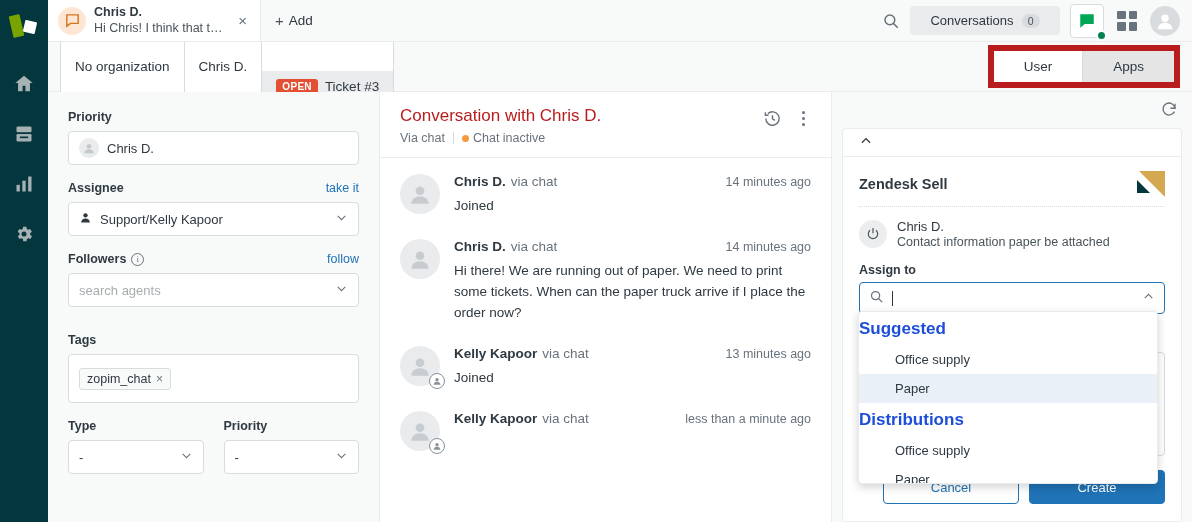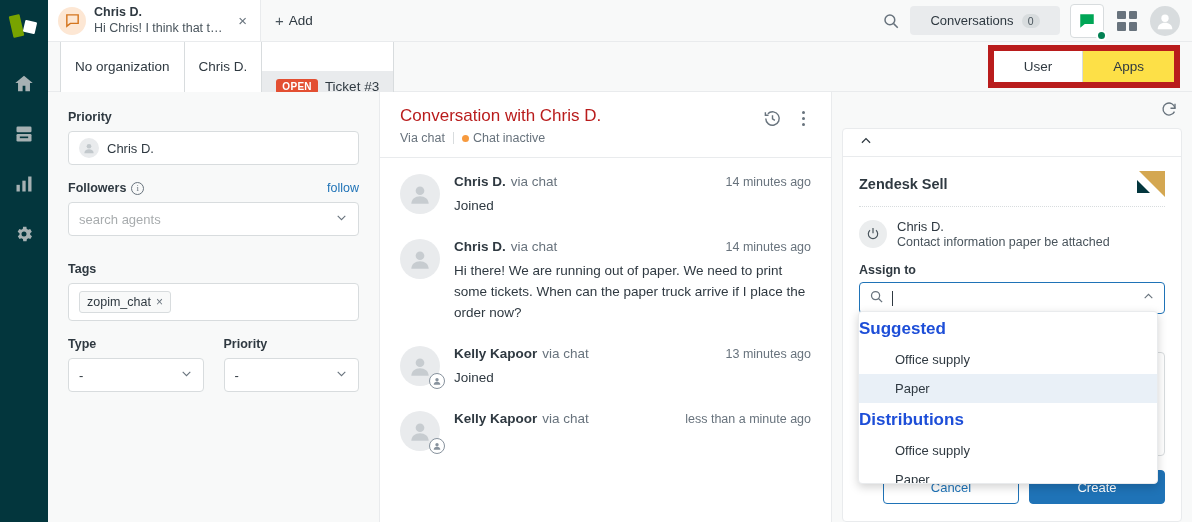--- a/index.html
+++ b/index.html
@@ -97,21 +97,21 @@
     padding: 8px 14px; font-size: 13.5px; color: #2f3941; background: #fff; cursor: pointer;
     border-right: 1px solid #d8dcde; display: flex; align-items: center; gap: 7px; white-space: nowrap;
   }
   .crumb:last-child { border-right: none; background: #e9ebed; margin-top: 40px; }
   .badge-open {
     background: #e34f32; color: #fff; font-size: 10px; font-weight: bold;
     padding: 2px 6px; border-radius: 3px; letter-spacing: .3px;
   }
   .seg { margin-left: auto; display: flex; border: 6px solid #b91c1c; border-radius: 0; overflow: hidden; }
   .seg div { padding: 8px 30px; font-size: 13.5px; background: #fff; cursor: pointer; }
-  .seg div.active { background: #fde047; border-left: 1px solid #d8dcde; }
+  .seg div.active { background: #e5e5e5; border-left: 1px solid #d8dcde; }
 
   
   .body { flex: 1; display: flex; min-height: 0; }
 
   
   .props {
     width: 332px; flex: 0 0 332px; background: #f8f9f9; border-right: 1px solid #e9ebed;
     padding: 18px 20px; overflow: hidden;
   }
   .fld { margin-bottom: 16px; }
@@ -124,21 +124,21 @@
   }
   .mini-avatar { width: 20px; height: 20px; border-radius: 50%; background: #e9ebed;
     display: flex; align-items: center; justify-content: center; flex: 0 0 20px; }
   .caret { margin-left: auto; color: #68737d; }
   .placeholder { color: #a8acae; }
   .info-i {
     width: 13px; height: 13px; border: 1px solid #68737d; border-radius: 50%; color: #68737d;
     font-size: 9px; display: inline-flex; align-items: center; justify-content: center;
     margin-left: 5px; font-style: normal; font-family: "Liberation Serif", serif;
   }
-  .tags-box { height: 38px; align-items: center; }
+  .tags-box { height: 49px; align-items: center; }
   .tag-chip {
     display: inline-flex; align-items: center; gap: 5px;
     background: #f8f9f9; border: 1px solid #d8dcde; border-radius: 3px;
     padding: 3px 7px; font-size: 12.5px; color: #2f3941;
   }
   .tag-x { color: #68737d; cursor: pointer; font-size: 12px; }
   .two-col { display: flex; gap: 20px; }
   .two-col > div { flex: 1; }
 
   
@@ -347,20 +347,38 @@
               <svg width="14" height="14" viewBox="0 0 24 24" fill="#c2c8cc">
                   <circle cx="12" cy="9" r="4"></circle>
                   <path d="M4 21c0-4.4 3.6-7 8-7s8 2.6 8 7z"></path>
                 </svg>
             </span>
             <span>Chris D.</span>
           </div>
         </div>
 
         <div class="fld">
+          <div class="fld-head">
+            <span class="fld-label">Assignee</span>
+            <span class="link">take it</span>
+          </div>
+          <div class="input-box">
+            <span>
+              <svg width="13" height="13" viewBox="0 0 24 24" fill="#2f3941">
+                  <circle cx="12" cy="8" r="4"></circle>
+                  <path d="M4 21c0-4.4 3.6-7 8-7s8 2.6 8 7z"></path>
+                </svg>
+            </span>
+            <span>Support/Kelly Kapoor</span>
+            <span class="caret">
+              <svg width="13" height="13" viewBox="0 0 24 24" fill="none" stroke="#68737d" stroke-width="2">
+                  <path d="M5 9l7 7 7-7"></path>
+                </svg>
+            </span>
+          </div>
         </div>
 
         <div class="fld">
           <div class="fld-head">
             <span class="fld-label">Followers</span>
             <i class="info-i">i</i>
             <span class="link">follow</span>
           </div>
           <div class="input-box">
             <span class="placeholder">search agents</span>

